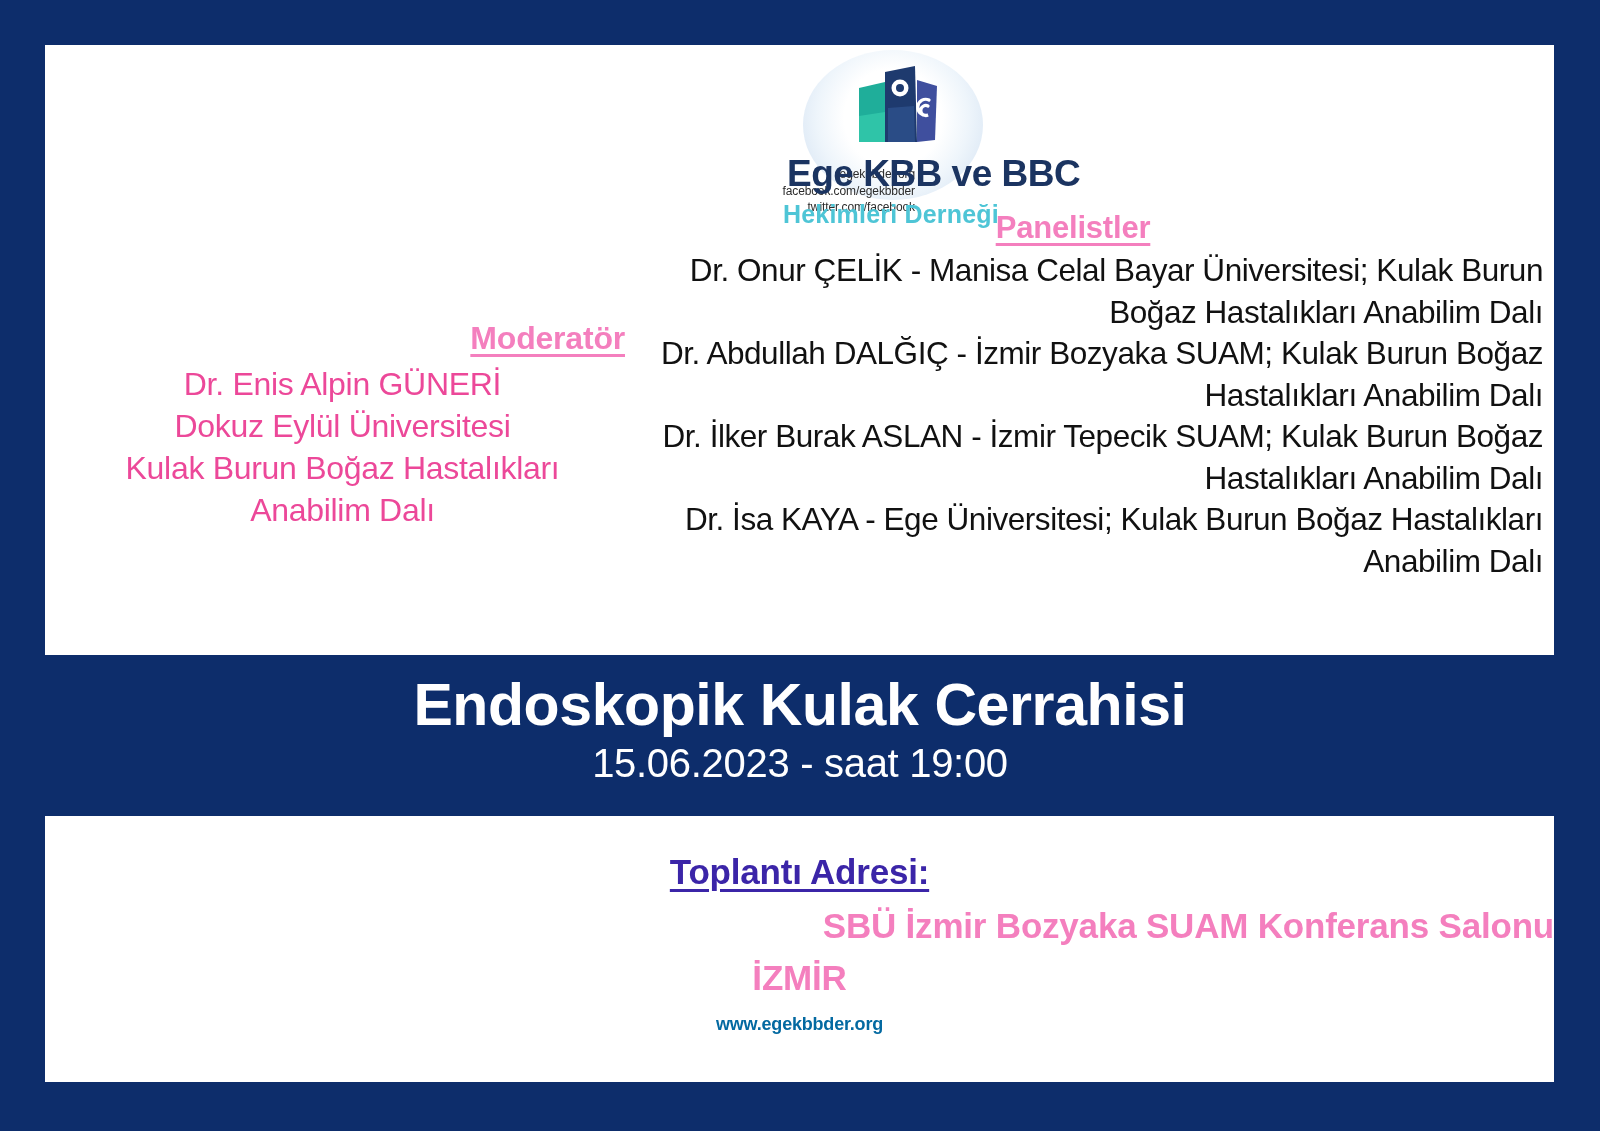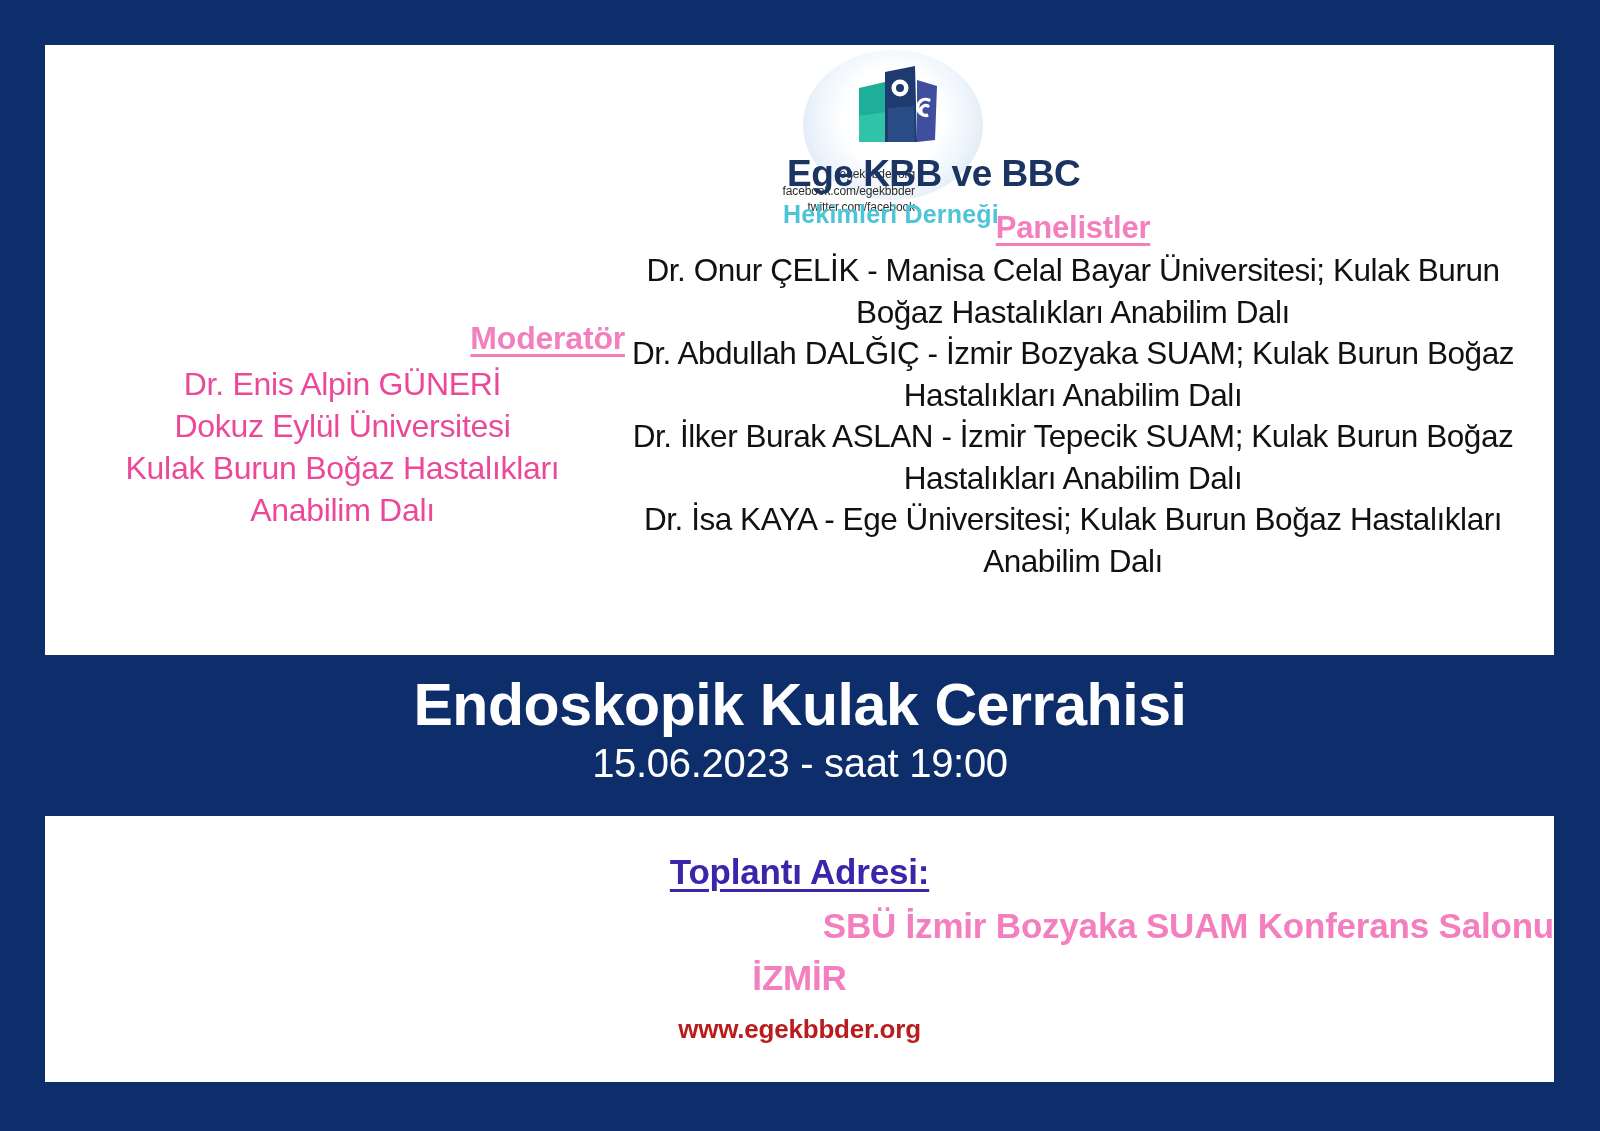--- a/index.html
+++ b/index.html
@@ -137,21 +137,21 @@
     text-align: center;
     margin: 0 0 4px 0;
     letter-spacing: -0.2px;
   }
   .panelist-entry {
     font-size: 31.5px;
     font-weight: 500;
     color: #111111;
     line-height: 41.5px;
     letter-spacing: -0.45px;
-    text-align: center;
+    text-align: right;
   }
 
   
   .band {
     position: absolute;
     left: 0;
     top: 655px;
     width: 1600px;
     height: 183px;
     background: #0d2d6b;
@@ -205,23 +205,23 @@
     font-weight: 600;
     color: #f47fbe;
     letter-spacing: -0.2px;
   }
   .address-line-1 { top: 90px; text-align: right; }
   .address-line-2 { top: 142px; }
   .website {
     position: absolute;
     left: 0; right: 0;
     top: 198px;
-    font-size: 26px;
-    font-weight: 600;
-    color: #b91c1c;
+    font-size: 18px;
+    font-weight: 600;
+    color: #0369a1;
     letter-spacing: -0.2px;
   }
 </style>
 </head>
 <body>
 
 <div class="poster">
 
   <div class="panel-top">
 

